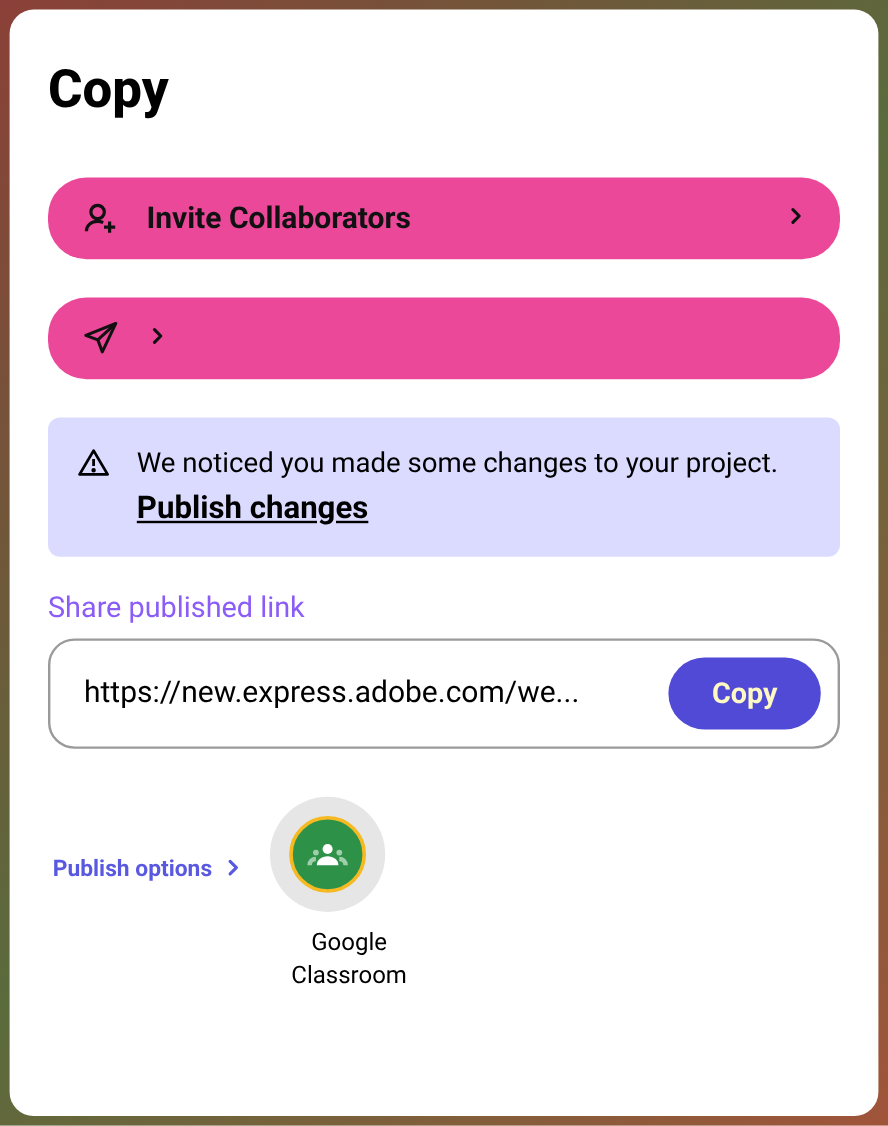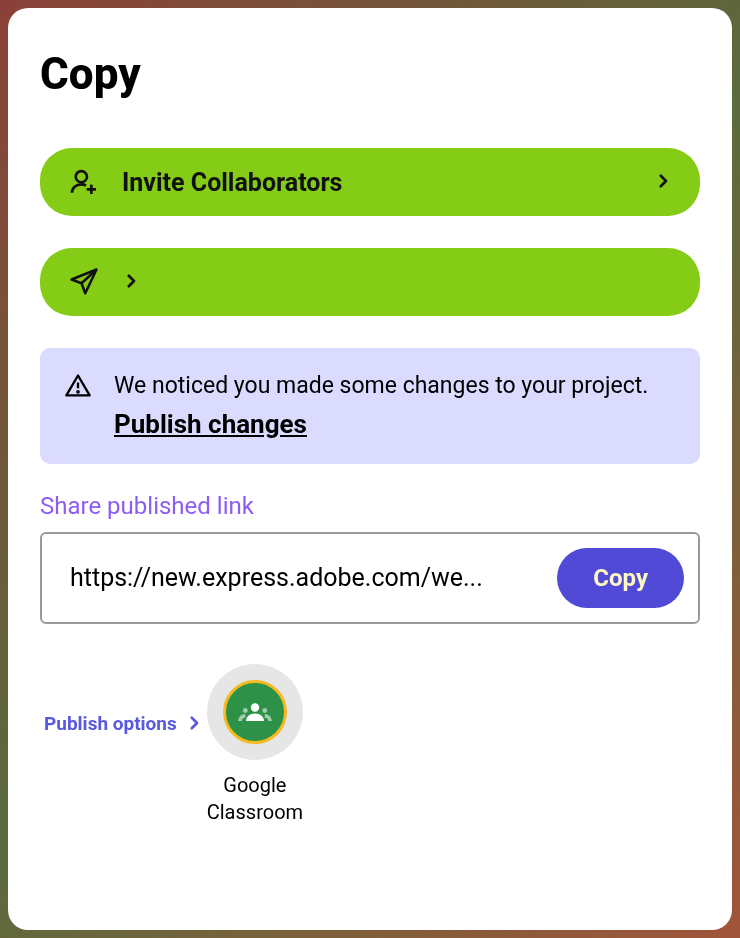--- a/index.html
+++ b/index.html
@@ -23,21 +23,21 @@
       height: 100%;
     }
     .title {
       font-size: 44px;
       font-weight: 800;
       color: #000;
       margin-bottom: 48px;
     }
     .option-btn {
       width: 100%;
-      background: #84cc16;
+      background: #ec4899;
       border: none;
       border-radius: 32px;
       padding: 18px 28px;
       display: flex;
       align-items: center;
       gap: 22px;
       cursor: pointer;
       margin-bottom: 32px;
       font-family: inherit;
     }
@@ -85,21 +85,21 @@
       cursor: pointer;
     }
     .section-label {
       font-size: 24px;
       font-weight: 400;
       color: #8b5cf6;
       margin-bottom: 12px;
     }
     .link-box {
       border: 2px solid #9a9a9a;
-      border-radius: 6px;
+      border-radius: 22px;
       padding: 14px 14px 14px 28px;
       display: flex;
       align-items: center;
       gap: 16px;
       margin-bottom: 40px;
     }
     .link-text {
       font-size: 25px;
       color: #000;
       flex: 1;
@@ -154,20 +154,21 @@
       display: flex;
       align-items: center;
       justify-content: center;
     }
     .target-label {
       font-size: 20px;
       color: #000;
       text-align: center;
       line-height: 1.35;
       white-space: pre-line;
+      margin-left: 36px;
     }
   </style>
 </head>
 <body>
 
 <div class="modal">
 
   <h1 class="title">Copy</h1>
 
   <button class="option-btn">

